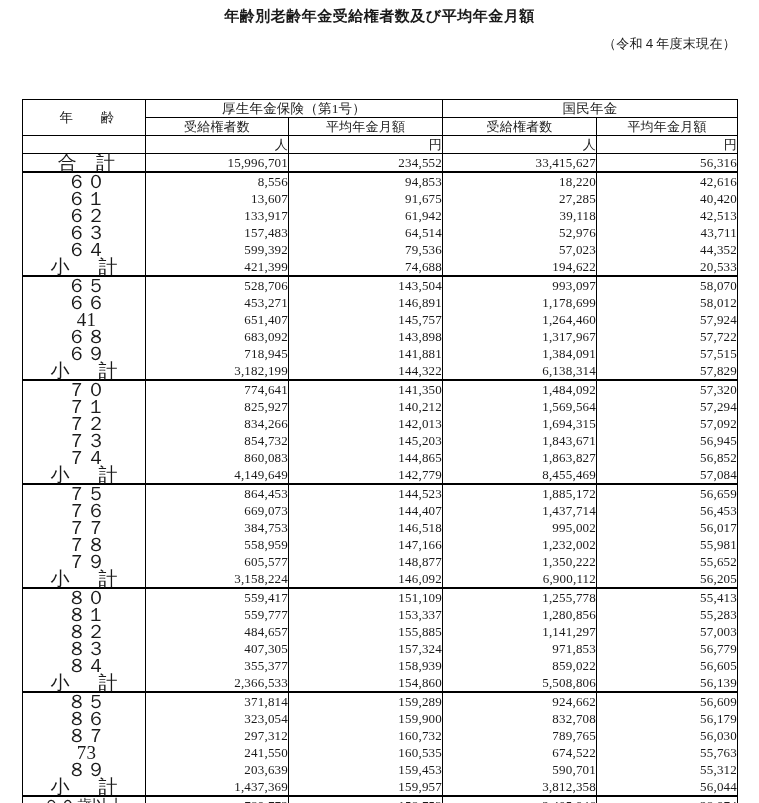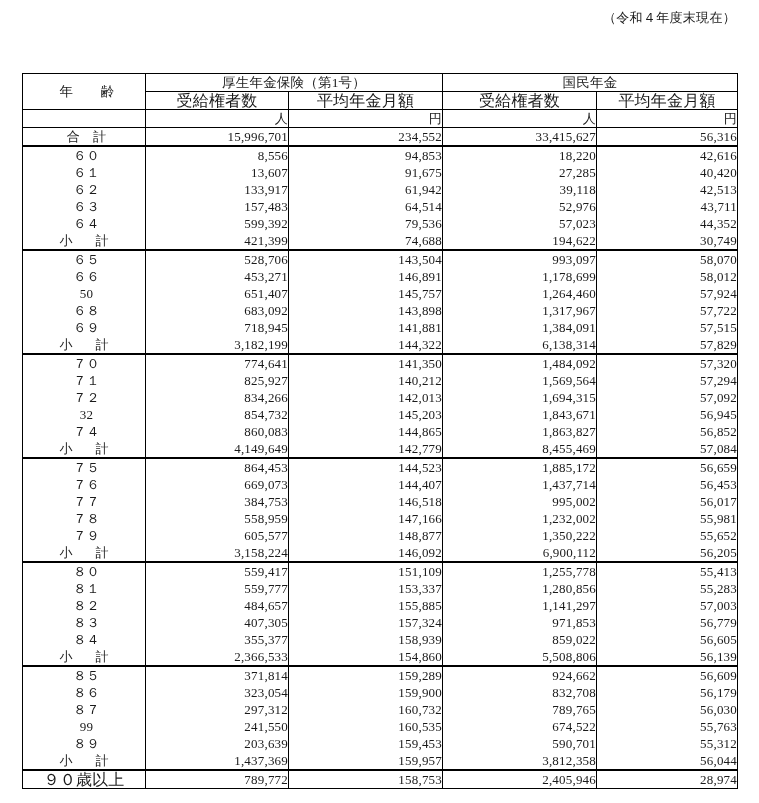--- a/index.html
+++ b/index.html
@@ -71,21 +71,21 @@
     font-size: 13.5px;
     letter-spacing: 1px;
     height: 20px;
   }
   th.hd-age {
     letter-spacing: 6px;
     text-indent: 6px;
   }
   th.hd-sub {
     text-align: center;
-    font-size: 16px;
+    font-size: 13px;
     letter-spacing: 1px;
     height: 20px;
   }
   
   td.unit {
     text-align: right;
     padding-right: 9px;
     font-size: 13px;
     border-bottom: none;
     height: 16px;
@@ -94,21 +94,21 @@
     border-bottom: none;
   }
   
   tr.total td {
     border-top: none;
   }
   td.lbl {
     text-align: center;
     letter-spacing: 5px;
     text-indent: 5px;
-    font-size: 13px;
+    font-size: 19px;
   }
   td.val {
     text-align: right;
     padding-right: 9px;
     font-size: 13px;
     font-variant-numeric: tabular-nums;
   }
   
   tr.sep-bottom > td {
     border-bottom: 2px solid #000000;
@@ -132,20 +132,21 @@
     text-align: center;
     letter-spacing: 1px;
     font-size: 16px;
   }
 </style>
 </head>
 <body>
 
 <div class="page">
 
+  <div class="title">年齢別老齢年金受給権者数及び平均年金月額</div>
 
   <div class="asof">（令和４年度末現在）</div>
 
   <div class="table-wrap">
     <table class="stat">
       <colgroup>
         <col class="c-age">
         <col class="c-num1">
         <col class="c-amt1">
         <col class="c-num2">
@@ -212,38 +213,38 @@
             <td class="val">599,392</td>
             <td class="val">79,536</td>
             <td class="val">57,023</td>
             <td class="val">44,352</td>
           </tr>
           <tr class="subtotal sep-bottom">
             <td class="lbl">小　計</td>
             <td class="val">421,399</td>
             <td class="val">74,688</td>
             <td class="val">194,622</td>
-            <td class="val">30,749</td>
+            <td class="val">20,533</td>
           </tr>
           <tr class="age">
             <td class="lbl">６５</td>
             <td class="val">528,706</td>
             <td class="val">143,504</td>
             <td class="val">993,097</td>
             <td class="val">58,070</td>
           </tr>
           <tr class="age">
             <td class="lbl">６６</td>
             <td class="val">453,271</td>
             <td class="val">146,891</td>
             <td class="val">1,178,699</td>
             <td class="val">58,012</td>
           </tr>
           <tr class="age">
-            <td class="lbl">50</td>
+            <td class="lbl">41</td>
             <td class="val">651,407</td>
             <td class="val">145,757</td>
             <td class="val">1,264,460</td>
             <td class="val">57,924</td>
           </tr>
           <tr class="age">
             <td class="lbl">６８</td>
             <td class="val">683,092</td>
             <td class="val">143,898</td>
             <td class="val">1,317,967</td>
@@ -278,21 +279,21 @@
             <td class="val">57,294</td>
           </tr>
           <tr class="age">
             <td class="lbl">７２</td>
             <td class="val">834,266</td>
             <td class="val">142,013</td>
             <td class="val">1,694,315</td>
             <td class="val">57,092</td>
           </tr>
           <tr class="age">
-            <td class="lbl">32</td>
+            <td class="lbl">７３</td>
             <td class="val">854,732</td>
             <td class="val">145,203</td>
             <td class="val">1,843,671</td>
             <td class="val">56,945</td>
           </tr>
           <tr class="age">
             <td class="lbl">７４</td>
             <td class="val">860,083</td>
             <td class="val">144,865</td>
             <td class="val">1,863,827</td>
@@ -404,21 +405,21 @@
             <td class="val">56,179</td>
           </tr>
           <tr class="age">
             <td class="lbl">８７</td>
             <td class="val">297,312</td>
             <td class="val">160,732</td>
             <td class="val">789,765</td>
             <td class="val">56,030</td>
           </tr>
           <tr class="age">
-            <td class="lbl">99</td>
+            <td class="lbl">73</td>
             <td class="val">241,550</td>
             <td class="val">160,535</td>
             <td class="val">674,522</td>
             <td class="val">55,763</td>
           </tr>
           <tr class="age">
             <td class="lbl">８９</td>
             <td class="val">203,639</td>
             <td class="val">159,453</td>
             <td class="val">590,701</td>

